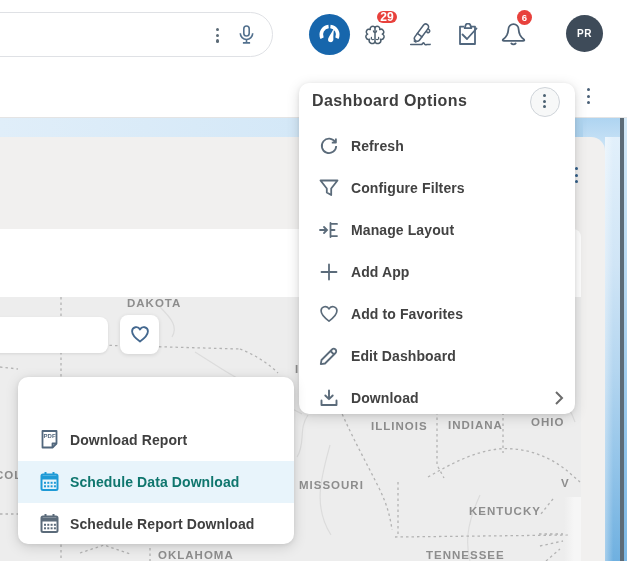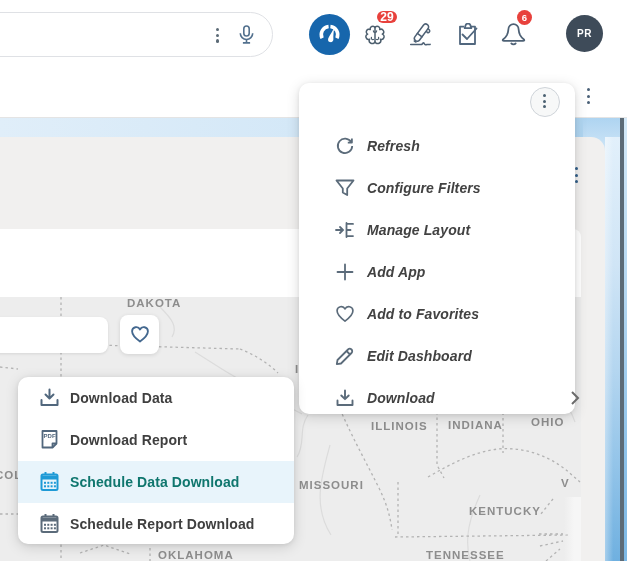--- a/index.html
+++ b/index.html
@@ -35,21 +35,21 @@
   .badge{position:absolute;background:#e8413c;color:#fff;font-weight:700;text-align:center;}
   #badge29{left:377px;top:11px;width:20px;height:12px;border-radius:6px;font-size:12px;line-height:12px;}
   #badge6{left:517px;top:10px;width:15px;height:15px;border-radius:50%;font-size:9.5px;line-height:15px;}
 
   
   #dropdown{left:299px;top:83px;width:276px;height:331px;background:#fff;border-radius:10px;
     box-shadow:0 3px 14px rgba(0,0,0,.14),0 1px 4px rgba(0,0,0,.08);}
   #dd-title{position:absolute;left:13px;top:9px;font-size:16px;font-weight:700;color:#3e3e3e;letter-spacing:.4px;}
   #dd-circle{position:absolute;left:231px;top:4px;width:30px;height:30px;border-radius:50%;
     background:#f7f8f8;border:1px solid #cfd4d9;box-sizing:border-box;}
-  .dditem{position:absolute;left:16px;width:224px;height:42px;font-style:italic;}
+  .dditem{position:absolute;left:0;width:224px;height:42px;}
   .dditem .ic{position:absolute;left:20px;top:11px;width:20px;height:20px;}
   .dditem .tx{position:absolute;left:52px;top:50%;transform:translateY(-50%);
     font-size:14px;font-weight:700;color:#424242;letter-spacing:.1px;white-space:nowrap;}
 
   #submenu{left:18px;top:377px;width:276px;height:167px;background:#fff;border-radius:10px;
     box-shadow:0 3px 14px rgba(0,0,0,.14),0 1px 4px rgba(0,0,0,.08);}
   .smitem{position:absolute;left:0;width:276px;height:42px;}
   .smitem .ic{position:absolute;left:21px;top:10px;width:21px;height:21px;}
   .smitem .tx{position:absolute;left:52px;top:50%;transform:translateY(-50%);
     font-size:14px;font-weight:700;color:#3f3f3f;letter-spacing:.1px;white-space:nowrap;}
@@ -181,20 +181,21 @@
 <div class="abs badge" id="badge6">6</div>
 <div class="abs" id="avatar">PR</div>
 
 <div class="abs" id="wh-input"></div>
 <div class="abs" id="heartbtn"></div>
 <svg class="abs" style="left:129.5px;top:324px;" width="20" height="21" viewBox="0 0 24 24" fill="none" stroke="#44688f" stroke-width="2.2" stroke-linejoin="round">
   <path d="M12 20.5 C5 15.5 2.5 11.5 2.5 8.2 a5 5 0 0 1 9.5-2.2 a5 5 0 0 1 9.5 2.2 C21.5 11.5 19 15.5 12 20.5Z"></path>
 </svg>
 
 <div class="abs" id="dropdown">
+  <div id="dd-title">Dashboard Options</div>
   <div id="dd-circle"></div>
   <div class="vdots" style="left:244px;top:11px;height:16px;">
     <span style="top:0;background:#4b6172;width:3px;height:3px;"></span>
     <span style="top:5.5px;background:#4b6172;width:3px;height:3px;"></span>
     <span style="top:11px;background:#4b6172;width:3px;height:3px;"></span>
   </div>
 
   <div class="dditem" style="top:41.5px;">
     <svg class="ic" viewBox="0 0 20 20" fill="none" stroke="#5b6b7a" stroke-width="1.8">
       <path d="M16.2 6.2 A 7.2 7.2 0 1 0 17.2 10"></path>
@@ -241,27 +242,20 @@
     </svg>
     <div class="tx">Download</div>
     <svg style="position:absolute;left:255px;top:13px;" width="10" height="16" viewBox="0 0 10 16" fill="none" stroke="#6b6b6b" stroke-width="2">
       <path d="M2 2 L8 8 L2 14"></path>
     </svg>
   </div>
 </div>
 
 <div class="abs" id="submenu">
   <div id="sm-hl"></div>
-  <div class="smitem" style="top:0;">
-    <svg class="ic" viewBox="0 0 21 21" fill="none" stroke="#51677d" stroke-width="2" stroke-linecap="round" stroke-linejoin="round">
-      <path d="M10.5 2.5 V11 M6.5 7.5 L10.5 11.5 L14.5 7.5"></path>
-      <path d="M2.5 13 V18 H18.5 V13"></path>
-    </svg>
-    <div class="tx">Download Data</div>
-  </div>
   <div class="smitem" style="top:42px;">
     <svg class="ic" viewBox="0 0 21 21" fill="none">
       <path d="M3.5 2 H17.5 V14.5 L13.5 18.5 H3.5 Z" stroke="#51677d" stroke-width="1.8" stroke-linejoin="round"></path>
       <path d="M17.5 14.5 H13.5 V18.5" stroke="#51677d" stroke-width="1.8" stroke-linejoin="round"></path>
       <text x="4.6" y="8.6" font-size="6" font-weight="700" fill="#51677d" font-family="Liberation Sans,sans-serif">PDF</text>
     </svg>
     <div class="tx">Download Report</div>
   </div>
   <div class="smitem" style="top:84px;">
     <svg class="ic" viewBox="0 0 21 21" fill="none">

